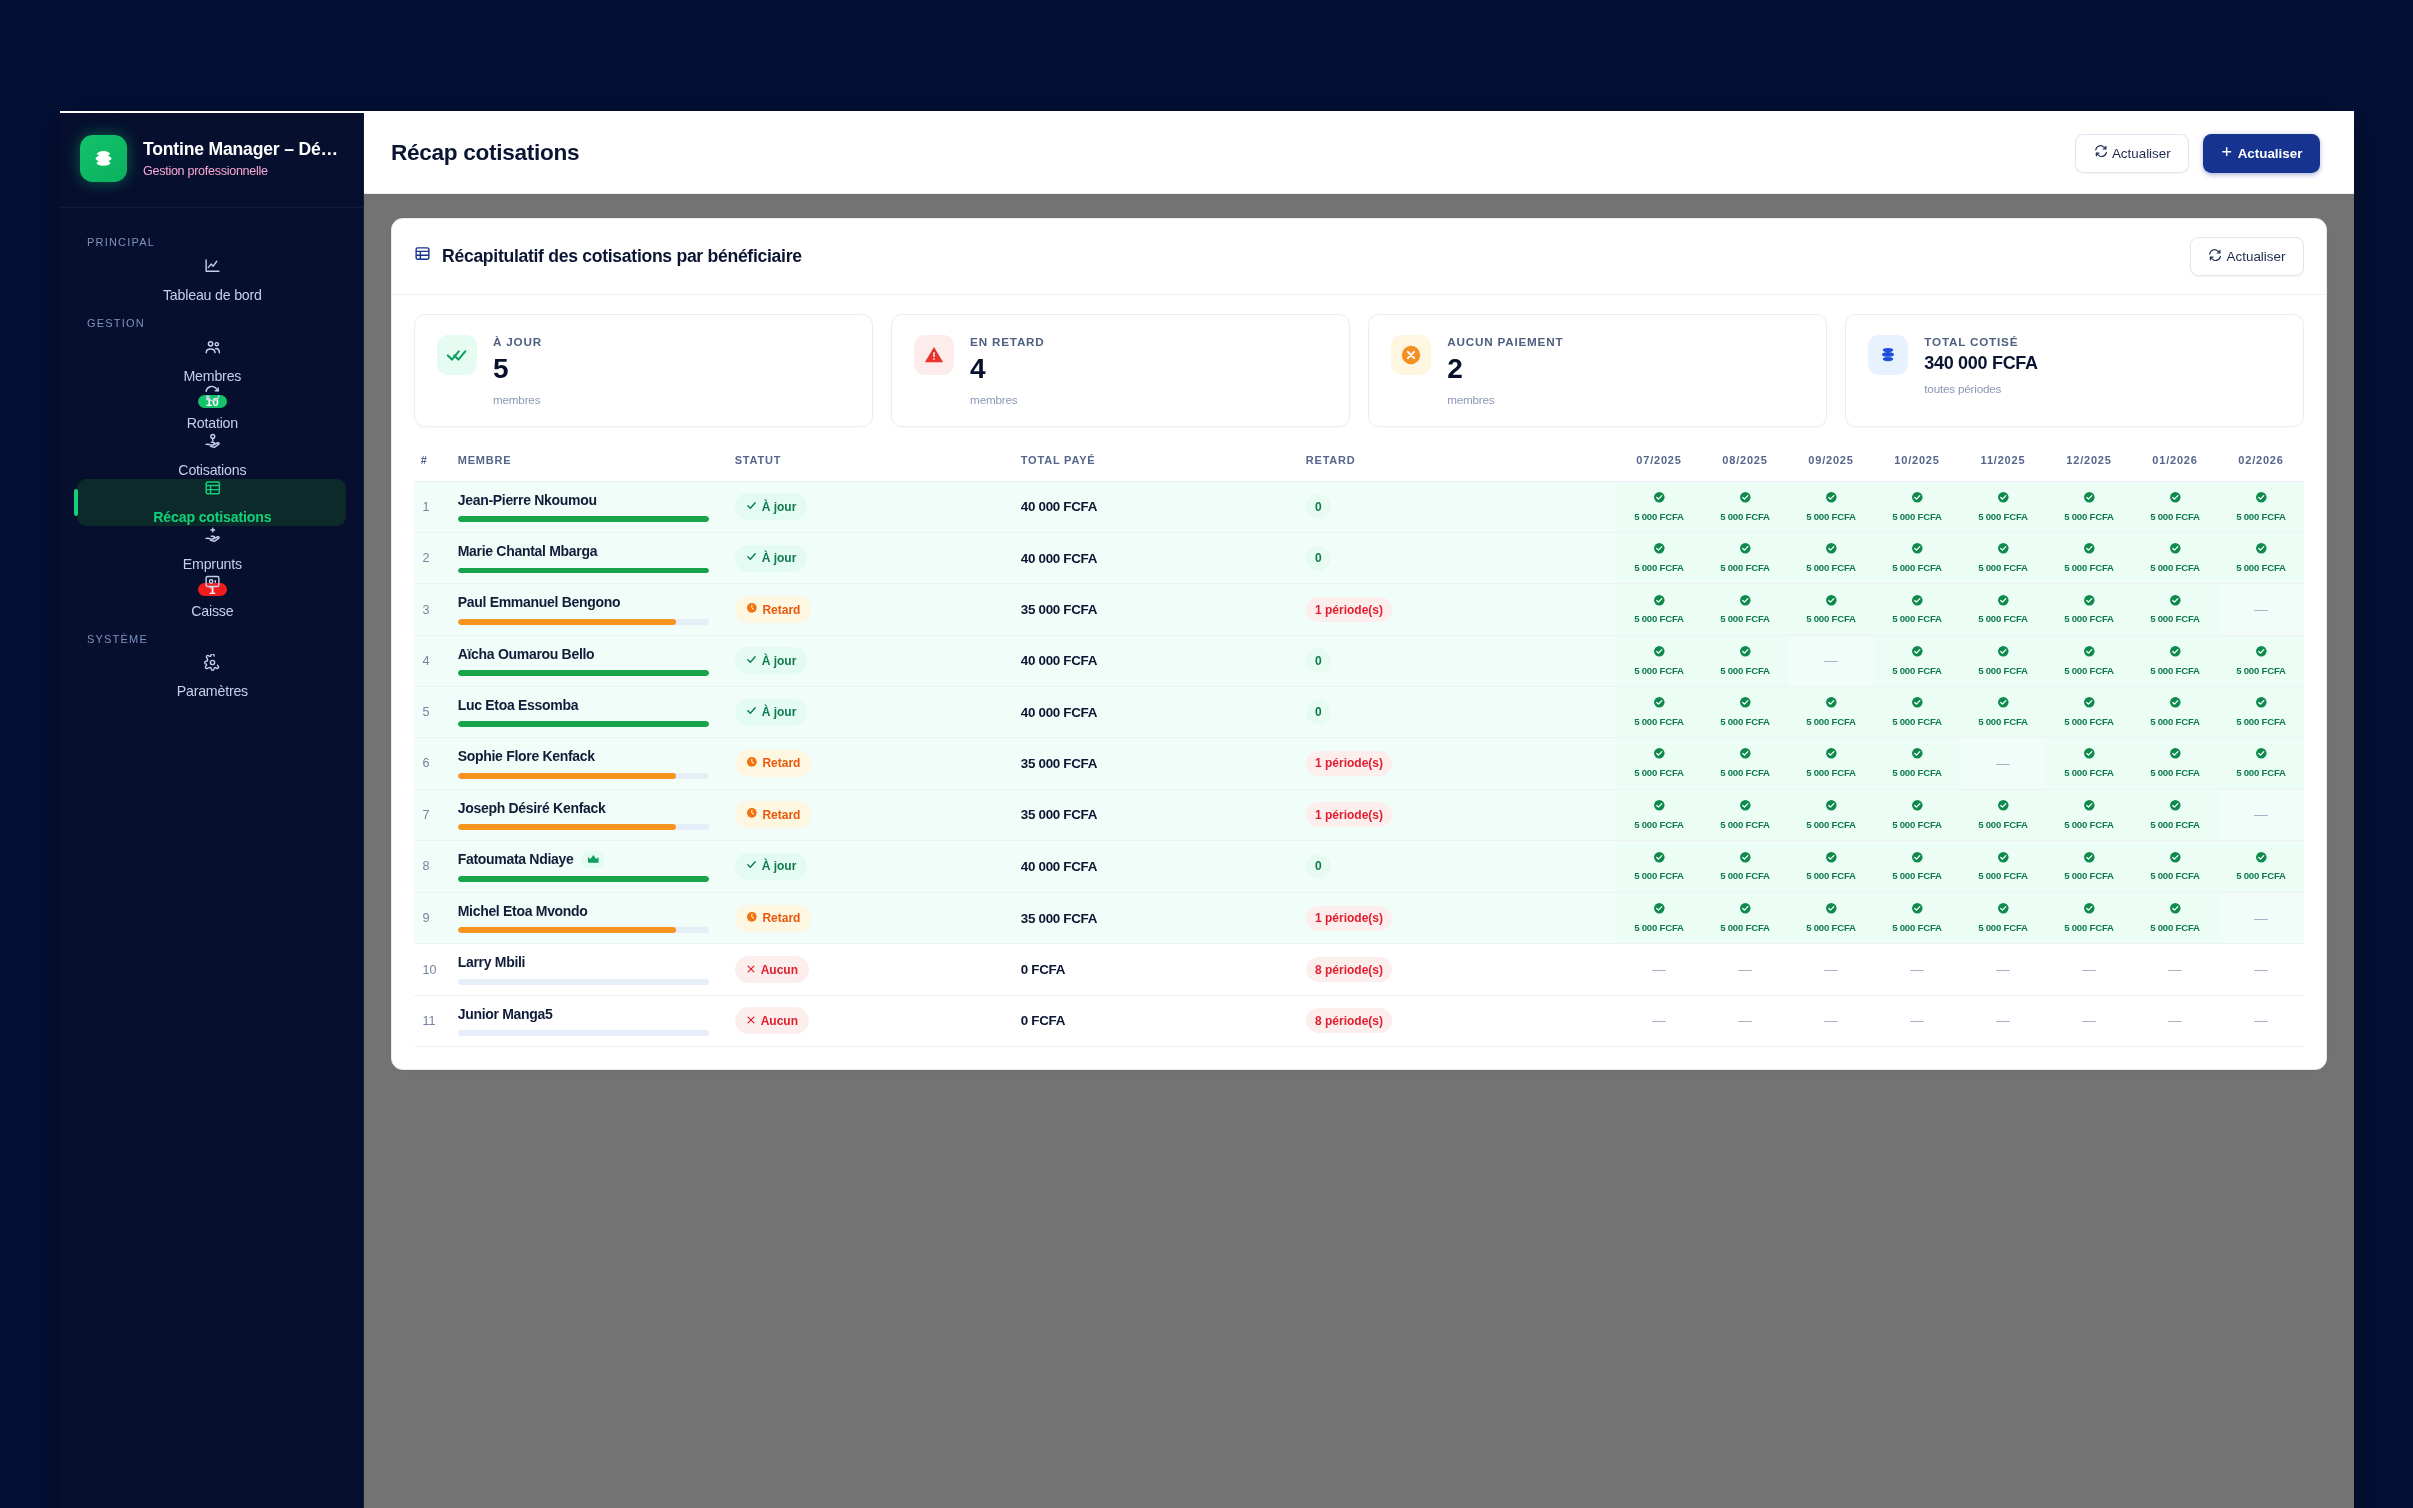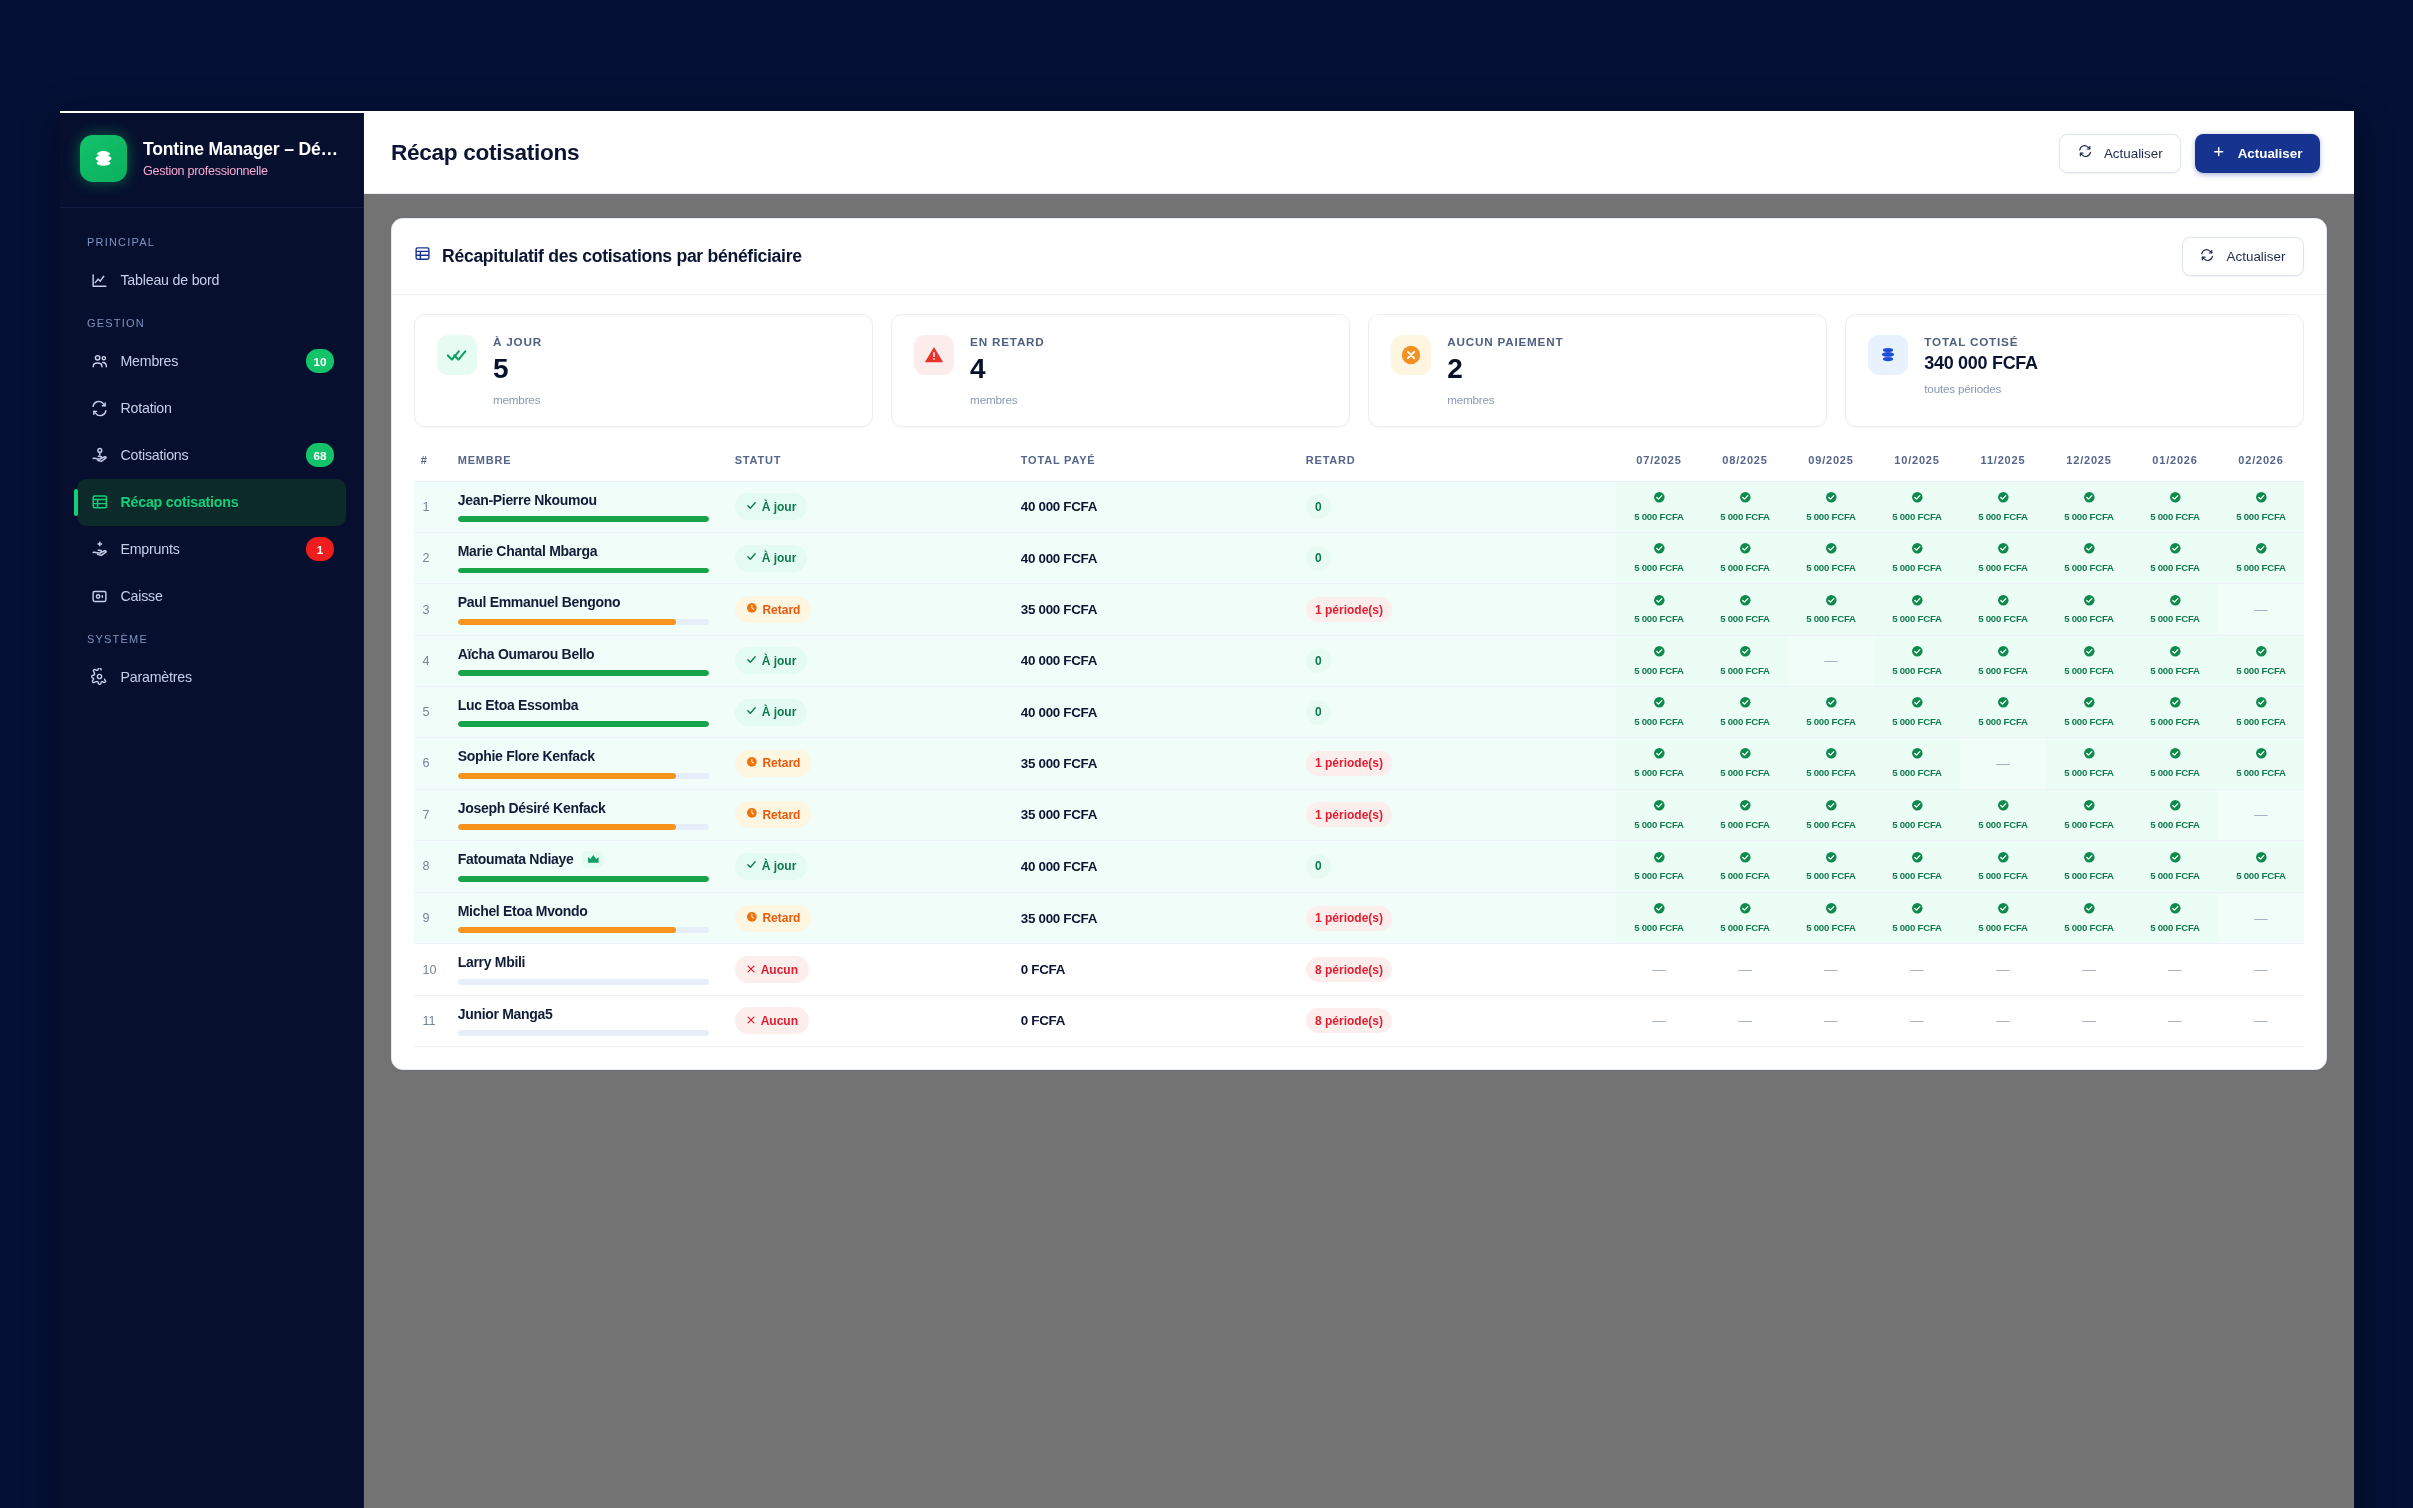--- a/index.html
+++ b/index.html
@@ -52,20 +52,21 @@
     color: #7e92bd; font-size: 11px; font-weight: normal;
     letter-spacing: 1.2px; padding: 13.4px 8.4px 8.4px 10px;
   }
   .nav-item {
     position: relative;
     display: flex; align-items: center; gap: 11.7px;
     height: 47px; padding: 0 11.7px 0 13.4px;
     border-radius: 9.2px;
     color: #c3d0e8; font-size: 14.2px;
     cursor: pointer;
+    flex-direction: column;
   }
   .nav-item.active {
     background: #0c2a2a;
     color: #12d07a;
     font-weight: bold;
   }
   .nav-item.active:before {
     content:""; position:absolute; left:-3.4px; top:10px;
     width:4.2px; height:27px; border-radius:2.5px; background:#12d07a;
   }
@@ -101,21 +102,21 @@
   .topbar {
     height: 81px; flex:0 0 81px;
     display: flex; align-items: center;
     padding: 0 34px 0 27px;
     border-bottom: 0.8px solid #e9eef6;
     background:#fff;
   }
   .page-title { font-size: 22.6px; font-weight: bold; color: #0b1533; letter-spacing:-0.3px;}
   .topbar-spacer { flex: 1; }
   .btn {
-    display: flex; align-items: center; gap: 12px;
+    display: flex; align-items: center; gap: 4px;
     height: 39px; padding: 0 17.6px;
     border-radius: 8.4px; font-size: 13.4px; cursor: pointer;
     white-space: nowrap;
   }
   .btn-ghost {
     background: #fff; color: #1d2a4d;
     border: 0.8px solid #dde4ef;
     box-shadow: 0 0.8px 1.7px rgba(16,24,40,.05);
   }
   .btn-primary {

